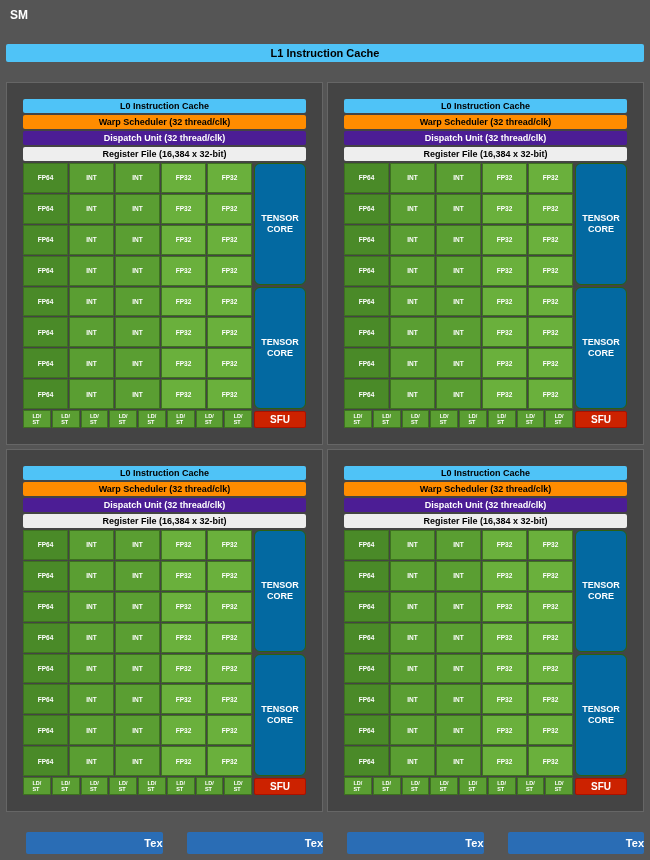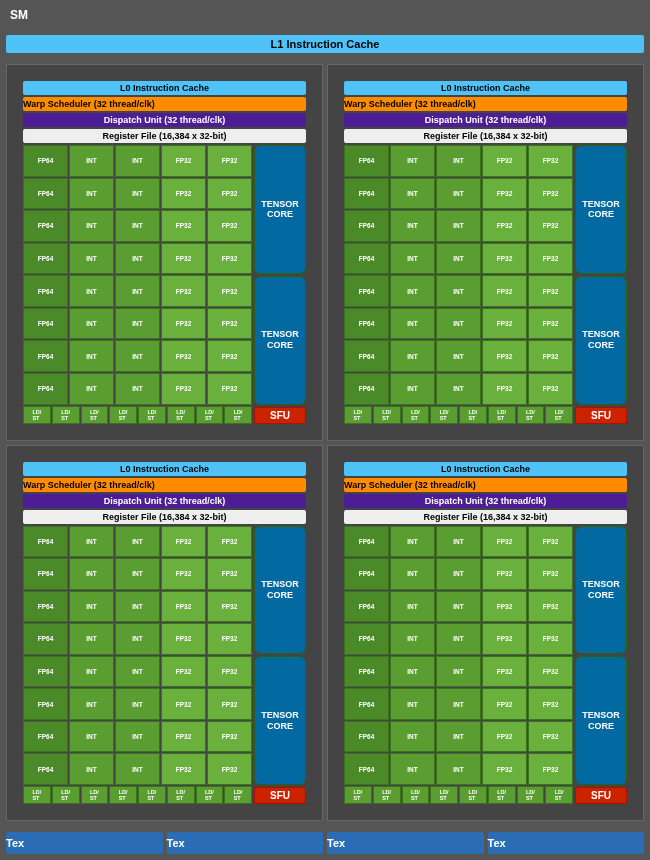--- a/index.html
+++ b/index.html
@@ -11,21 +11,21 @@
       overflow: hidden;
     }
 
     .sm-container {
       width: 650px;
       height: 860px;
       background: #555;
       padding: 6px;
       display: flex;
       flex-direction: column;
-      gap: 11px;
+      gap: 20px;
     }
 
     .sm-title {
       color: white;
       font-size: 12px;
       font-weight: bold;
       padding: 2px 4px;
     }
 
     .l1-cache-bar {
@@ -59,20 +59,21 @@
       text-align: center;
       font-size: 9px;
       font-weight: bold;
       color: #000;
       padding: 2px 0;
       border-radius: 2px;
     }
 
     .warp-scheduler-bar {
       background: #ff8c00;
+      text-align: center;
       font-size: 9px;
       font-weight: bold;
       color: #000;
       padding: 2px 0;
       border-radius: 2px;
     }
 
     .dispatch-unit-bar {
       background: #4c1d95;
       text-align: center;
@@ -197,26 +198,27 @@
     }
 
     .tex-row {
       display: grid;
       grid-template-columns: 1fr 1fr 1fr 1fr;
       gap: 4px;
     }
 
     .tex-cell {
       background: #2a6db5;
-      text-align: left;
+      text-align: right;
       font-size: 11px;
       font-weight: bold;
       color: #fff;
       padding: 5px 0;
       border-radius: 2px;
+      margin-left: 20px;
     }
   </style>
 </head>
 <body>
 
 <div class="sm-container">
   <div style="display:flex; align-items:center; gap:6px;">
     <span class="sm-title">SM</span>
   </div>
 

